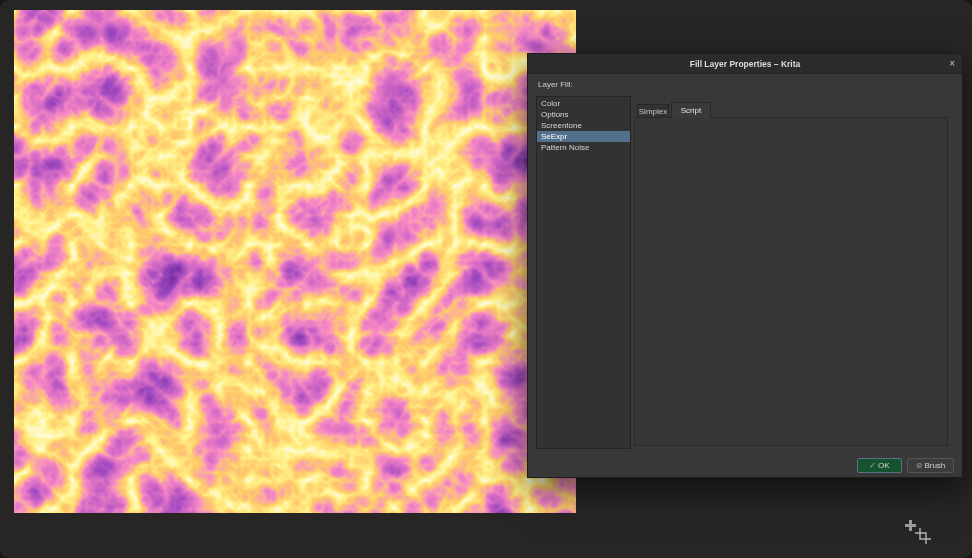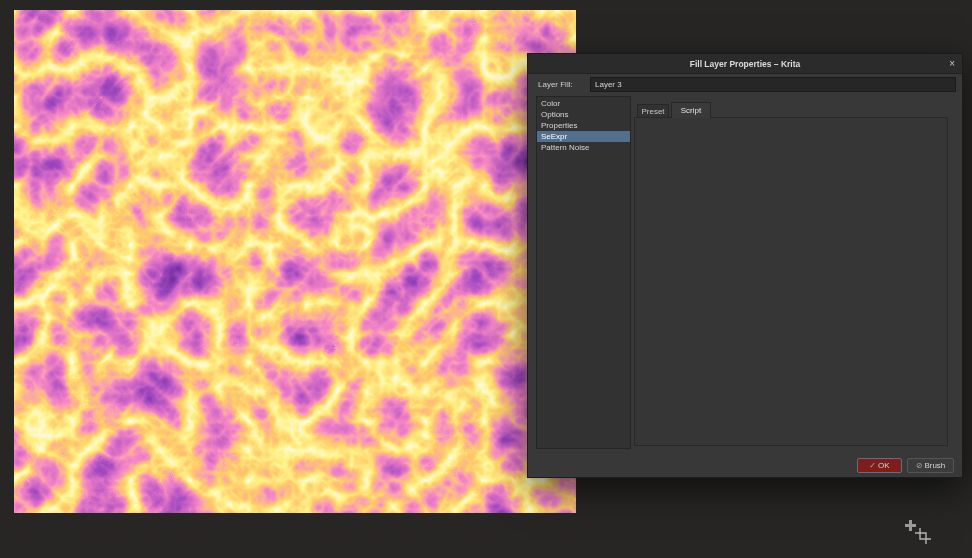--- a/index.html
+++ b/index.html
@@ -1,18 +1,18 @@
 <!DOCTYPE html>
 <html><head>
 <meta charset="utf-8">
 <style>
   html,body{margin:0;padding:0;background:#161616;}
   *{box-sizing:border-box;}
   .stage{position:relative;width:972px;height:558px;background:#272625;overflow:hidden;
-         font-family:"Liberation Sans","DejaVu Sans",sans-serif;color:#d4d4d4;}
+         font-family:"Liberation Sans","DejaVu Sans",sans-serif;color:#d4d4d4;border-radius:9px;}
   
   .canvas{position:absolute;left:14px;top:10px;width:562px;height:503px;background:#3a0a72;}
   .canvas svg{display:block;}
   
   .dialog{position:absolute;left:527px;top:53px;width:436px;height:425px;background:#383838;
           border:1px solid #1c1c1c;box-shadow:0 12px 34px rgba(0,0,0,.6);font-size:8px;}
   .titlebar{position:absolute;left:0;top:0;width:100%;height:20px;background:#2b2b2b;
             border-bottom:1px solid #222;}
   .title{position:absolute;left:0;right:0;top:0;height:20px;line-height:20px;text-align:center;
          font-size:8.5px;font-weight:700;color:#dcdcdc;}
@@ -55,21 +55,21 @@
   .gradient{position:absolute;left:257px;top:173px;width:133px;height:42px;border:2px solid #0d0d0d;}
   .next-btn{position:absolute;left:395px;top:165px;width:16px;height:50px;background:#3d3d3d;
             border:1px solid #2a2a2a;color:#9a9a9a;text-align:center;line-height:48px;font-size:9px;}
   .addvar-btn{position:absolute;left:351px;top:245px;width:64px;height:13px;line-height:11px;}
   
   .script-box{position:absolute;left:110px;top:262px;width:306px;height:125px;background:#2e2e2e;
               border:1px solid #242424;padding:3px 4px;overflow:hidden;}
   .code-line{height:11px;line-height:11px;font-size:7.3px;letter-spacing:-0.15px;white-space:pre;}
   
   .ok-btn{position:absolute;left:329px;top:404px;width:45px;height:15px;line-height:13px;
-          background:#7f1d1d;border:1px solid #5a7186;font-size:8px;}
+          background:#14532d;border:1px solid #5a7186;font-size:8px;}
   .cancel-btn{position:absolute;left:379px;top:404px;width:47px;height:15px;line-height:13px;font-size:8px;}
   .btn .ico{color:#9fb39f;margin-right:2px;font-family:"DejaVu Sans",sans-serif;}
   .cancel-btn .ico{color:#a8a8a8;}
   
   .cursor{position:absolute;left:903px;top:518px;width:32px;height:28px;}
   .move-plus{position:absolute;left:2px;top:2px;width:11px;height:11px;}
   .move-plus::before{content:"";position:absolute;left:0;top:4px;width:11px;height:3px;background:#9b9b9b;}
   .move-plus::after{content:"";position:absolute;left:4px;top:0;width:3px;height:11px;background:#9b9b9b;}
   .crop-glyph{position:absolute;left:12px;top:10px;}
 </style>
@@ -93,31 +93,30 @@
     </svg>
   </div>
 
   <div class="dialog">
     <div class="titlebar">
       <div class="title">Fill Layer Properties – Krita</div>
       <div class="close">×</div>
     </div>
 
     <div class="lbl layer-label">Layer Fill:</div>
-    <div class="field layer-input">Layer 3</div>
 
     <div class="gen-list">
         <div class="gen-item">Color</div>
         <div class="gen-item">Options</div>
-        <div class="gen-item">Properties</div>
+        <div class="gen-item">Screentone</div>
         <div class="gen-item selected">SeExpr</div>
         <div class="gen-item">Pattern Noise</div>
       </div>
 
-    <div class="tab t-script">Preset</div>
+    <div class="tab t-script">Simplex</div>
     <div class="tab t-options">Script</div>
     <div class="panel"></div>
 
     <div class="btn save-btn">Save New Brush Preset...</div>
 
     <div class="vars-panel"></div>
 
     <div class="checkbox" style="left:118px;top:116px;"></div>
     <div class="var-label" style="left:131px;top:114px;">bla</div>
     <div class="slider" style="left:171px;top:114px;width:170px;">

